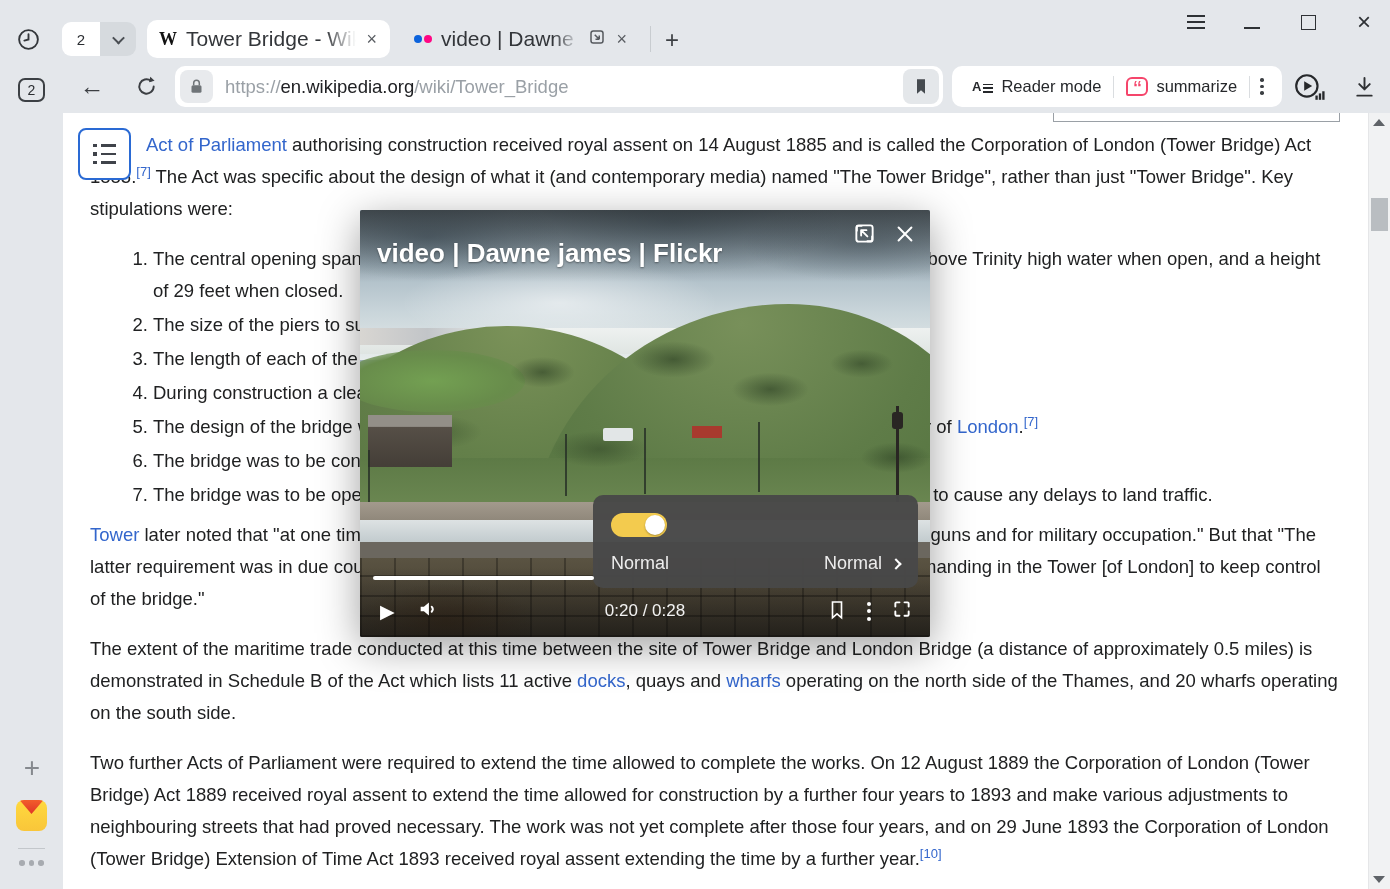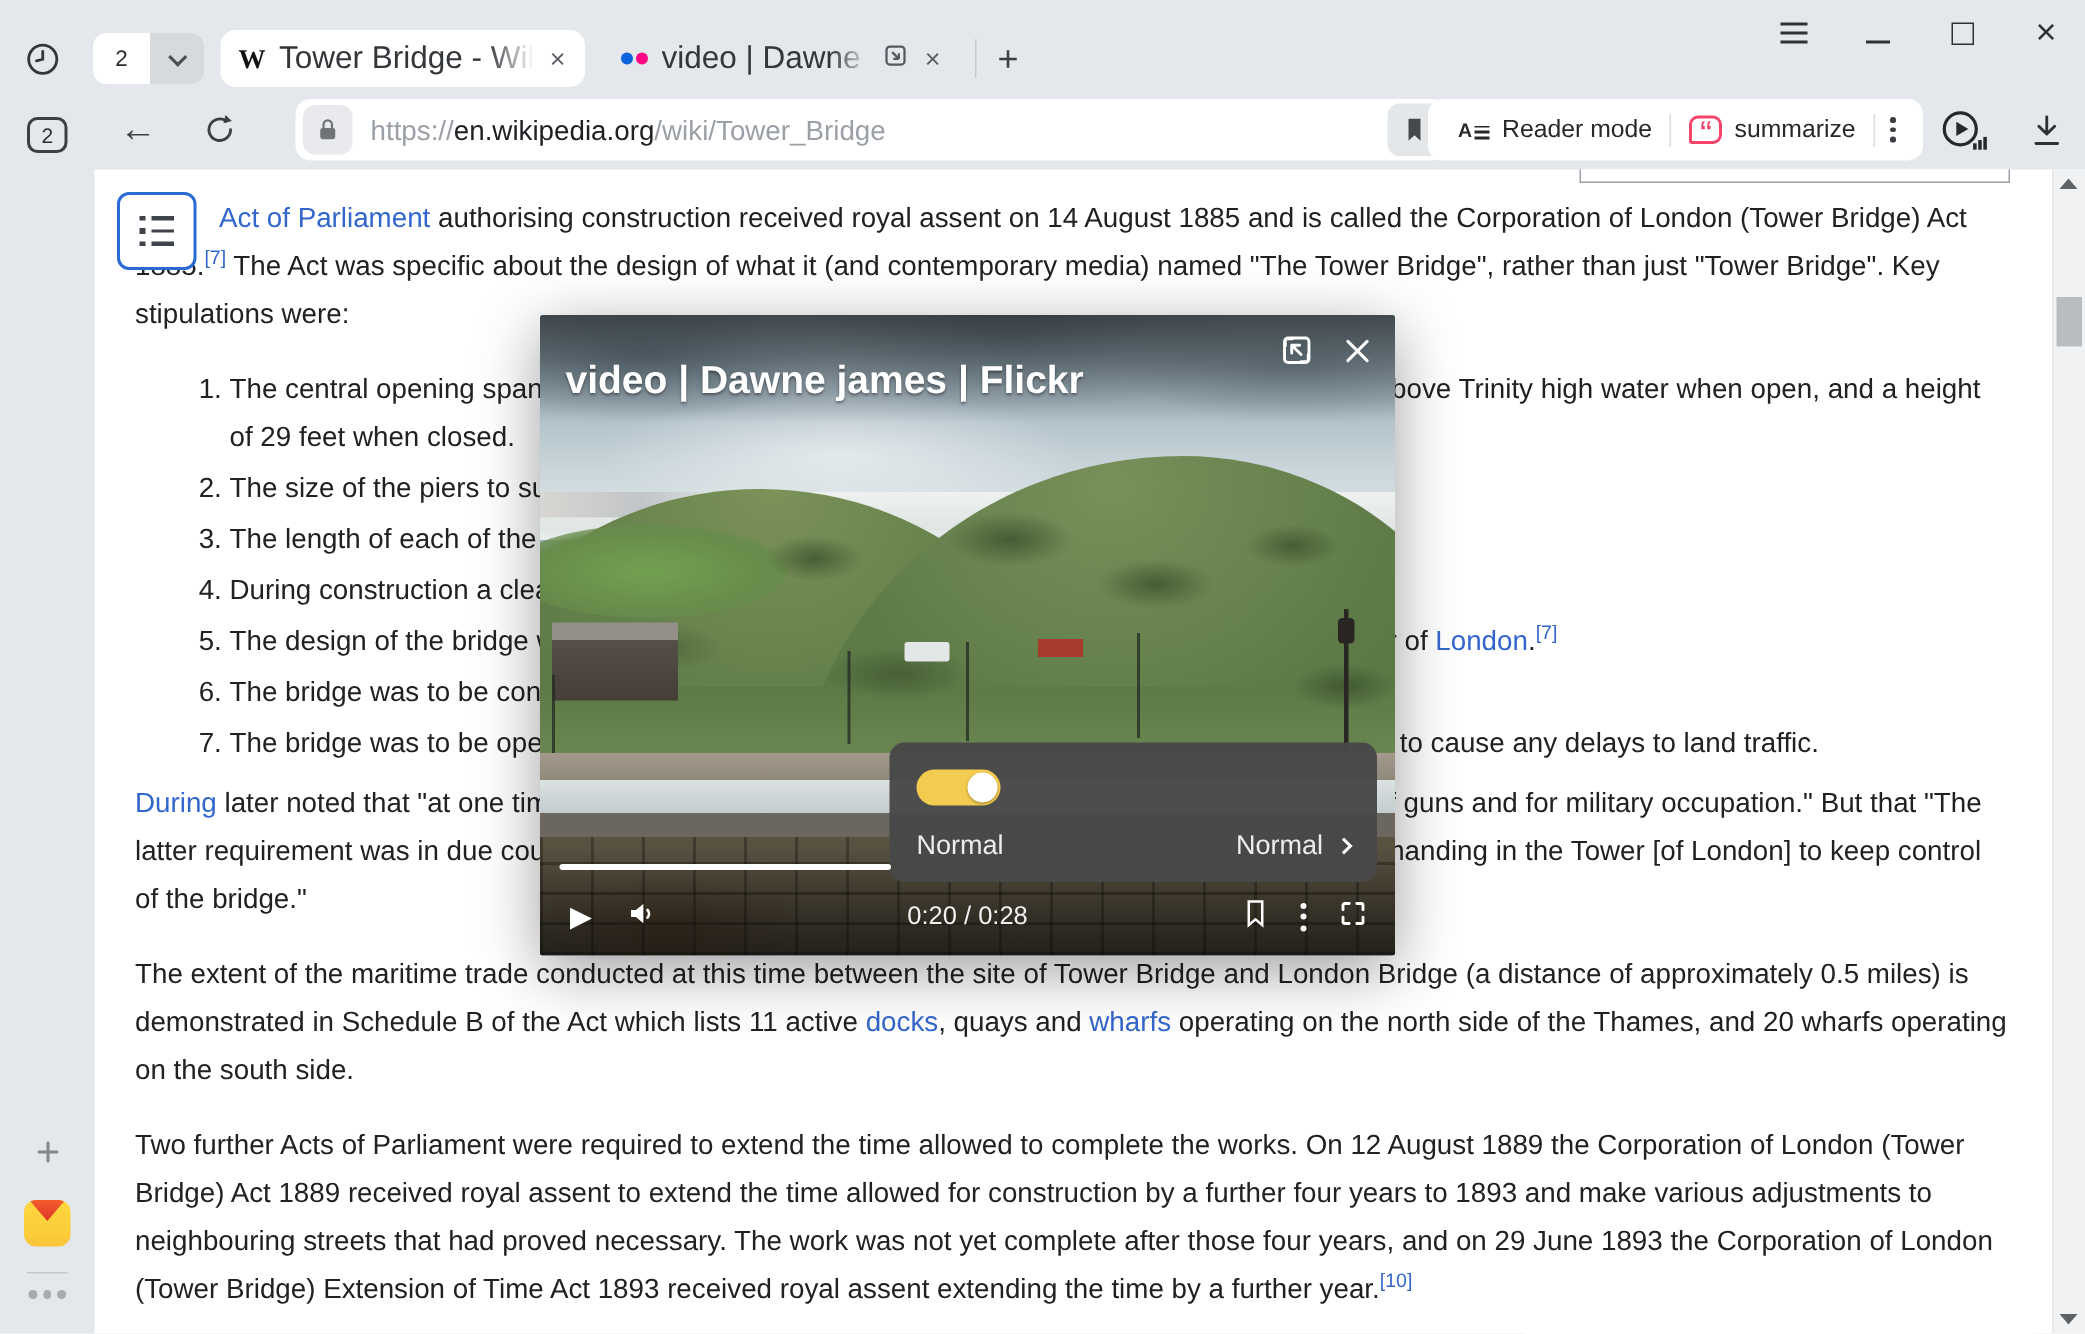--- a/index.html
+++ b/index.html
@@ -33,21 +33,21 @@
   .hamburger { display:flex; flex-direction:column; gap:4px; }
   .hamburger i { width:18px; height:2px; background:#2e3135; display:block; }
   .min-glyph { width:16px; height:2px; background:#2e3135; margin-top:12px; }
   .max-glyph { width:15px; height:15px; border:1.8px solid #2e3135; }
   .close-glyph { font-size:24px; font-weight:300; color:#2e3135; line-height:1; }
   
   .toolbar { position:absolute; left:63px; top:60px; right:0; height:53px; }
   .nav-btn { position:absolute; top:8px; width:34px; height:36px; display:flex; align-items:center; justify-content:center; }
   .back-btn { left:12px; font-size:25px; color:#3c3f43; }
   .reload-btn { left:66px; }
-  .urlfield { position:absolute; left:112px; top:6px; width:768px; height:41px; background:#fff; border-radius:10px; display:flex; align-items:center; padding:0 4px 0 5px;margin-left:22px; }
+  .urlfield { position:absolute; left:112px; top:6px; width:768px; height:41px; background:#fff; border-radius:10px; display:flex; align-items:center; padding:0 4px 0 5px; }
   .lock-chip { width:33px; height:33px; border-radius:8px; background:#e8eaed; display:flex; align-items:center; justify-content:center; }
   .url-text { font-size:18.5px; margin-left:12px; white-space:nowrap; flex:1; }
   .url-text .dim { color:#9aa0a6; } .url-text .strong { color:#202124; }
   .bm-chip { width:36px; height:35px; border-radius:8px; background:#e4e7ea; display:flex; align-items:center; justify-content:center; }
   .actions-pill { position:absolute; left:889px; top:6px; height:41px; background:#fff; border-radius:10px; display:flex; align-items:center; padding:0 8px; }
   .reader-item { display:flex; align-items:center; gap:8px; padding:0 12px; }
   .rd-icon { display:flex; align-items:flex-end; gap:2px; }
   .rd-a { font-size:13px; font-weight:bold; color:#26282b; line-height:1; }
   .rd-lines { display:flex; flex-direction:column; gap:2px; }
   .rd-lines i { width:10px; height:1.8px; background:#26282b; display:block; }
@@ -302,21 +302,21 @@
     <p class="p1"><a>Act of Parliament</a><span> authorising construction received royal assent on 14 August 1885 and is called the Corporation of London (Tower Bridge) Act 1885.</span><sup>[7]</sup><span> The Act was specific about the design of what it (and contemporary media) named "The Tower Bridge", rather than just "Tower Bridge". Key stipulations were:</span></p>
     <ol>
       <li>The central opening span was to provide a clear width of 200 feet, with headroom of 135 feet above Trinity high water when open, and a height of 29 feet when closed.</li>
       <li>The size of the piers to support the towers of the bridge was defined.</li>
       <li>The length of each of the approach spans was defined as 270 feet.</li>
       <li>During construction a clear channel of 160 feet was to be maintained for river traffic.</li>
       <li><span>The design of the bridge was to be in a style that would harmonise with the neighbouring Tower of </span><a>London</a><span>.</span><sup>[7]</sup></li>
       <li>The bridge was to be constructed within four years of the passing of the Act.</li>
       <li>The bridge was to be opened for river traffic at all times, free of charge, and operated so as not to cause any delays to land traffic.</li>
     </ol>
-    <p><a>During</a><span> later noted that "at one time it was thought that the towers might be required for the mounting of guns and for military occupation." But that "The latter requirement was in due course abandoned, although the Act provided for "the senior officer commanding in the Tower [of London] to keep control of the bridge."</span></p>
+    <p><a>Tower</a><span> later noted that "at one time it was thought that the towers might be required for the mounting of guns and for military occupation." But that "The latter requirement was in due course abandoned, although the Act provided for "the senior officer commanding in the Tower [of London] to keep control of the bridge."</span></p>
     <p><span>The extent of the maritime trade conducted at this time between the site of Tower Bridge and London Bridge (a distance of approximately 0.5 miles) is demonstrated in Schedule B of the Act which lists 11 active </span><a>docks</a><span>, quays and </span><a>wharfs</a><span> operating on the north side of the Thames, and 20 wharfs operating on the south side.</span></p>
     <p><span>Two further Acts of Parliament were required to extend the time allowed to complete the works. On 12 August 1889 the Corporation of London (Tower Bridge) Act 1889 received royal assent to extend the time allowed for construction by a further four years to 1893 and make various adjustments to neighbouring streets that had proved necessary. The work was not yet complete after those four years, and on 29 June 1893 the Corporation of London (Tower Bridge) Extension of Time Act 1893 received royal assent extending the time by a further year.</span><sup>[10]</sup></p>
   </div>
 
   <div class="scrollbar">
     <div class="sb-up"></div>
     <div class="sb-thumb"></div>
     <div class="sb-down"></div>
   </div>
 </div>

